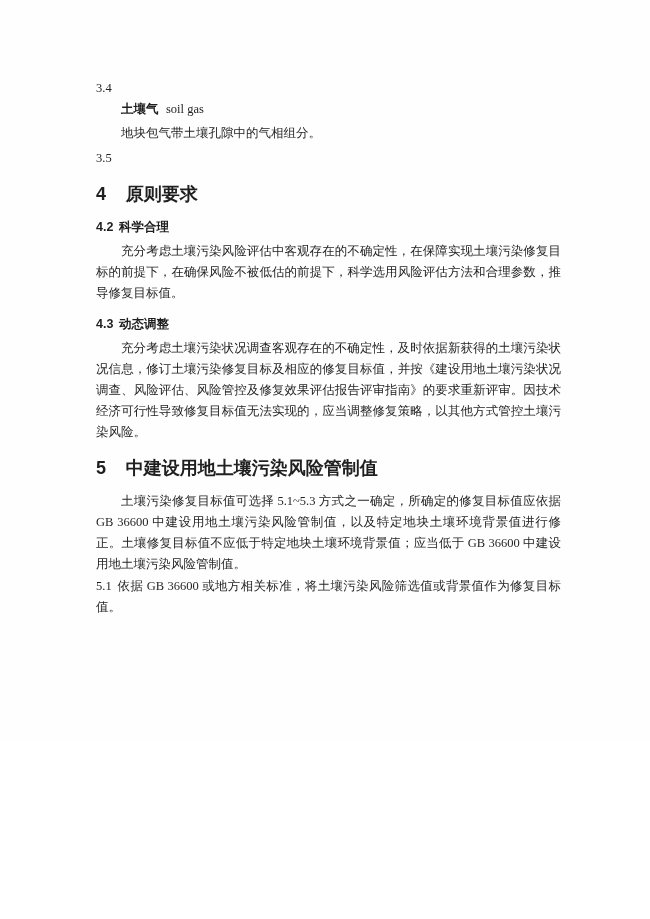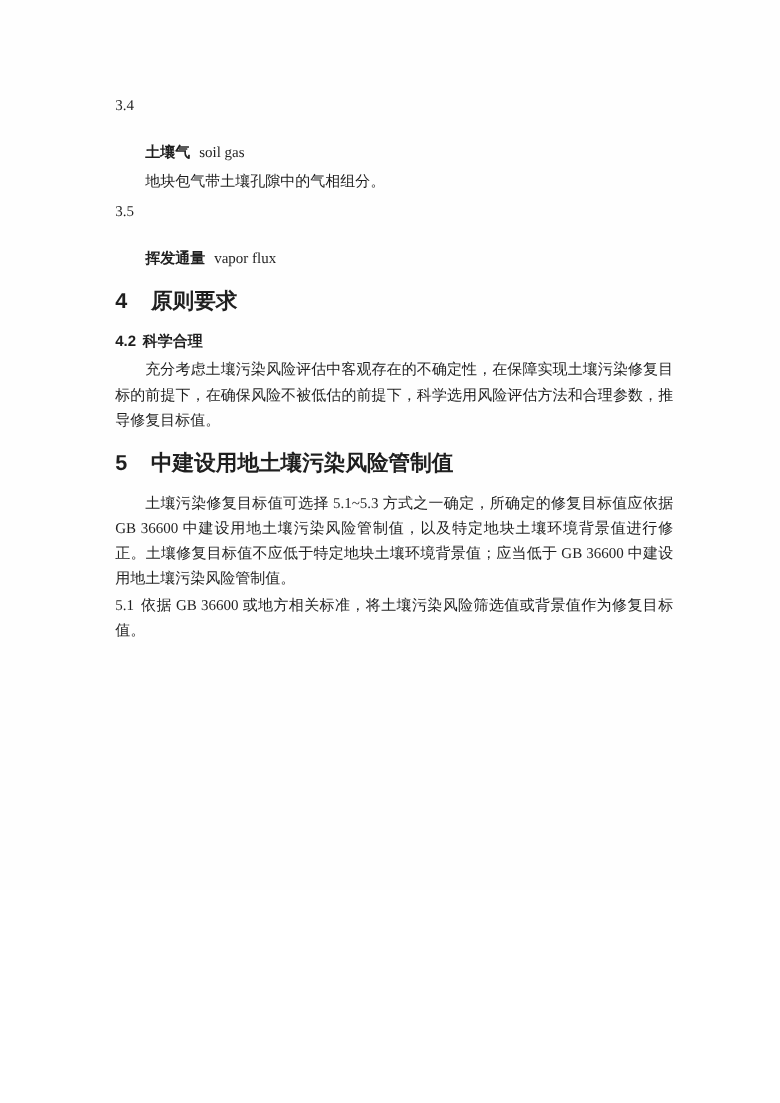--- a/index.html
+++ b/index.html
@@ -24,21 +24,21 @@
   p { margin: 0; padding: 0; }
 
   
   .term-block { margin: 0 0 4px 0; }
   .clause-num {
     font-family: "Liberation Serif", "DejaVu Serif", serif;
     margin-top: 2px;
   }
   .term-line {
     text-indent: 2em;
-    margin-top: 18px;
+    margin-top: 0;
   }
   .term-zh {
     font-family: "Liberation Sans", "DejaVu Sans", sans-serif;
     font-weight: 700;
     font-size: 12.5px;
   }
   .term-en {
     margin-left: 0.35em;
     font-family: "Liberation Serif", "DejaVu Serif", serif;
     font-weight: 400;
@@ -106,40 +106,42 @@
     <p class="clause-num">3.4</p>
     <p class="term-line">
       <span class="term-zh">土壤气</span>
       <span class="term-en">soil gas</span>
     </p>
     <p class="definition">地块包气带土壤孔隙中的气相组分。</p>
   </section>
 
   <section class="term-block">
     <p class="clause-num">3.5</p>
-    <p class="term-line">
-      <span class="term-zh">挥发通量</span>
-      <span class="term-en">vapor flux</span>
-    </p>
   </section>
 
 
   <section>
     <p class="chapter-heading">
       <span class="chapter-num">4</span><span>原则要求</span>
     </p>
 
 
     <div>
       <p class="clause-heading">
         <span class="clause-heading-num">4.2</span><span>科学合理</span>
       </p>
       <p class="clause-body">充分考虑土壤污染风险评估中客观存在的不确定性，在保障实现土壤污染修复目标的前提下，在确保风险不被低估的前提下，科学选用风险评估方法和合理参数，推导修复目标值。</p>
     </div>
 
+    <div>
+      <p class="clause-heading">
+        <span class="clause-heading-num">4.3</span><span>动态调整</span>
+      </p>
+      <p class="clause-body">充分考虑土壤污染状况调查客观存在的不确定性，及时依据新获得的土壤污染状况信息，修订土壤污染修复目标及相应的修复目标值，并按《建设用地土壤污染状况调查、风险评估、风险管控及修复效果评估报告评审指南》的要求重新评审。因技术经济可行性导致修复目标值无法实现的，应当调整修复策略，以其他方式管控土壤污染风险。</p>
+    </div>
 
   </section>
 
   <section>
     <p class="chapter-heading">
       <span class="chapter-num">5</span><span>中建设用地土壤污染风险管制值</span>
     </p>
 
     <p class="section5-intro">土壤污染修复目标值可选择 5.1~5.3 方式之一确定，所确定的修复目标值应依据 GB 36600 中建设用地土壤污染风险管制值，以及特定地块土壤环境背景值进行修正。土壤修复目标值不应低于特定地块土壤环境背景值；应当低于 GB 36600 中建设用地土壤污染风险管制值。</p>
 

